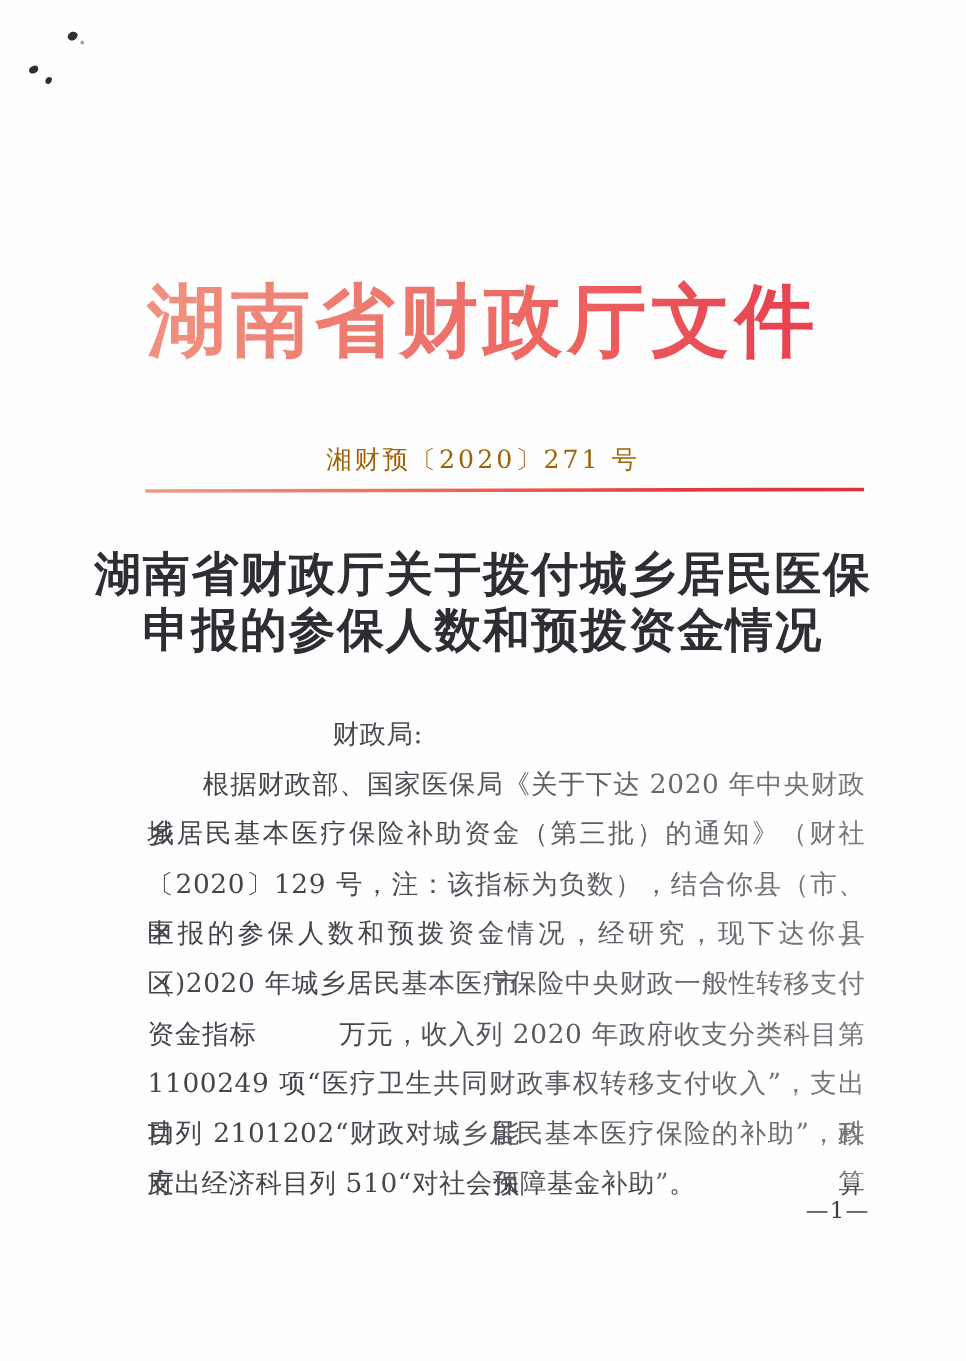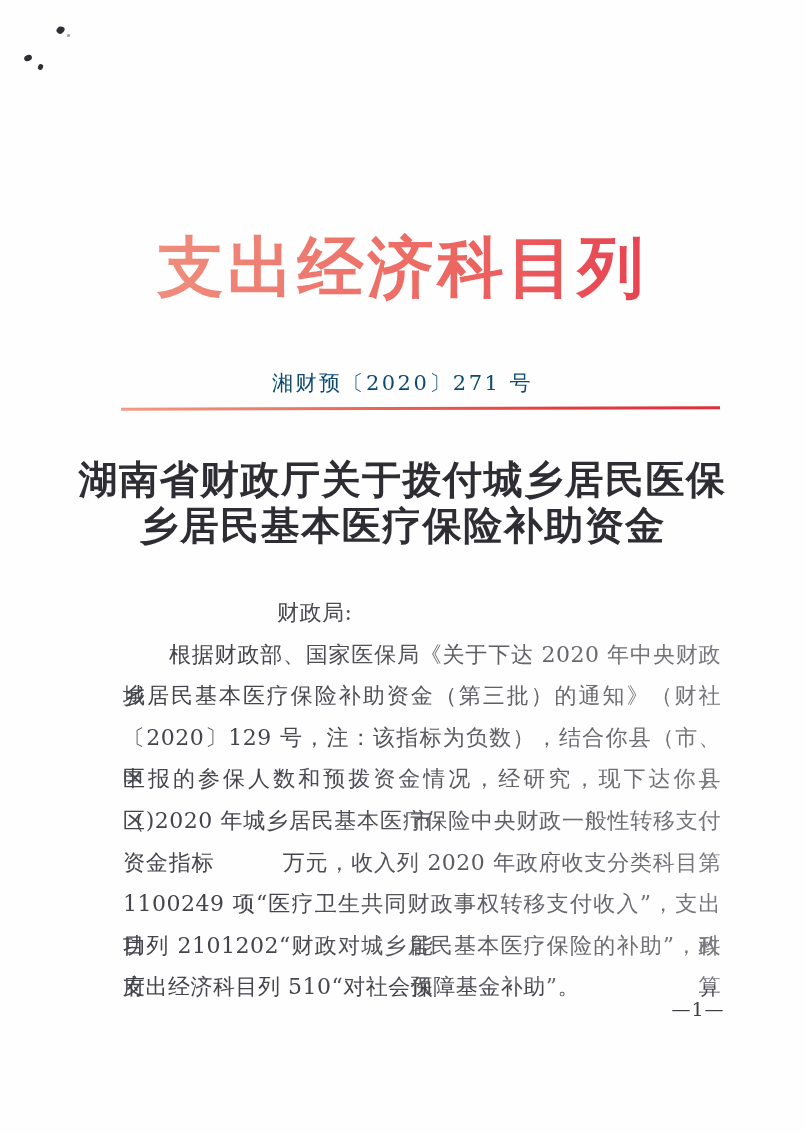--- a/index.html
+++ b/index.html
@@ -32,21 +32,21 @@
       background:linear-gradient(93deg,#f2a38e 0%,#ef8476 28%,#ed6862 55%,#e84653 78%,#e5333f 100%);
       -webkit-background-clip:text; background-clip:text;
       color:transparent;
     }
   }
 
   .doc-number {
     position:absolute; top:369px; left:0; width:100%;
     text-align:center;
     font-size:21px; letter-spacing:2.5px;
-    color:#0c4a6e;
+    color:#a16207;
   }
 
   .red-rule {
     position:absolute; top:407px; left:121px;
     width:599px; height:3px;
     background:linear-gradient(90deg,#f09c84 0%,#ea6a55 40%,#e23c41 75%,#df2f3c 100%);
     transform:rotate(-0.12deg);
   }
 
   .doc-title {
@@ -88,29 +88,29 @@
 </head>
 <body>
 
 <div class="page">
 
   <span class="speck s1"></span>
   <span class="speck s2"></span>
   <span class="speck s3"></span>
   <span class="speck s4"></span>
 
-  <div class="masthead">支出经济科目列</div>
+  <div class="masthead">湖南省财政厅文件</div>
 
   <div class="doc-number">湘财预〔2020〕271 号</div>
 
   <div class="red-rule"></div>
 
   <div class="doc-title">
     <div>湖南省财政厅关于拨付城乡居民医保</div>
-    <div>乡居民基本医疗保险补助资金</div>
+    <div>申报的参保人数和预拨资金情况</div>
   </div>
 
   <div class="body-block">
     <div class="body-line salutation">财政局:</div>
     <div class="body-line indent">根据财政部、国家医保局《关于下达 2020 年中央财政城</div>
     <div class="body-line">乡居民基本医疗保险补助资金（第三批）的通知》（财社</div>
     <div class="body-line">〔2020〕129 号，注：该指标为负数），结合你县（市、区）</div>
     <div class="body-line">申报的参保人数和预拨资金情况，经研究，现下达你县（市、</div>
     <div class="body-line">区)2020 年城乡居民基本医疗保险中央财政一般性转移支付</div>
     <div class="body-line">资金指标　　　万元，收入列 2020 年政府收支分类科目第</div>

